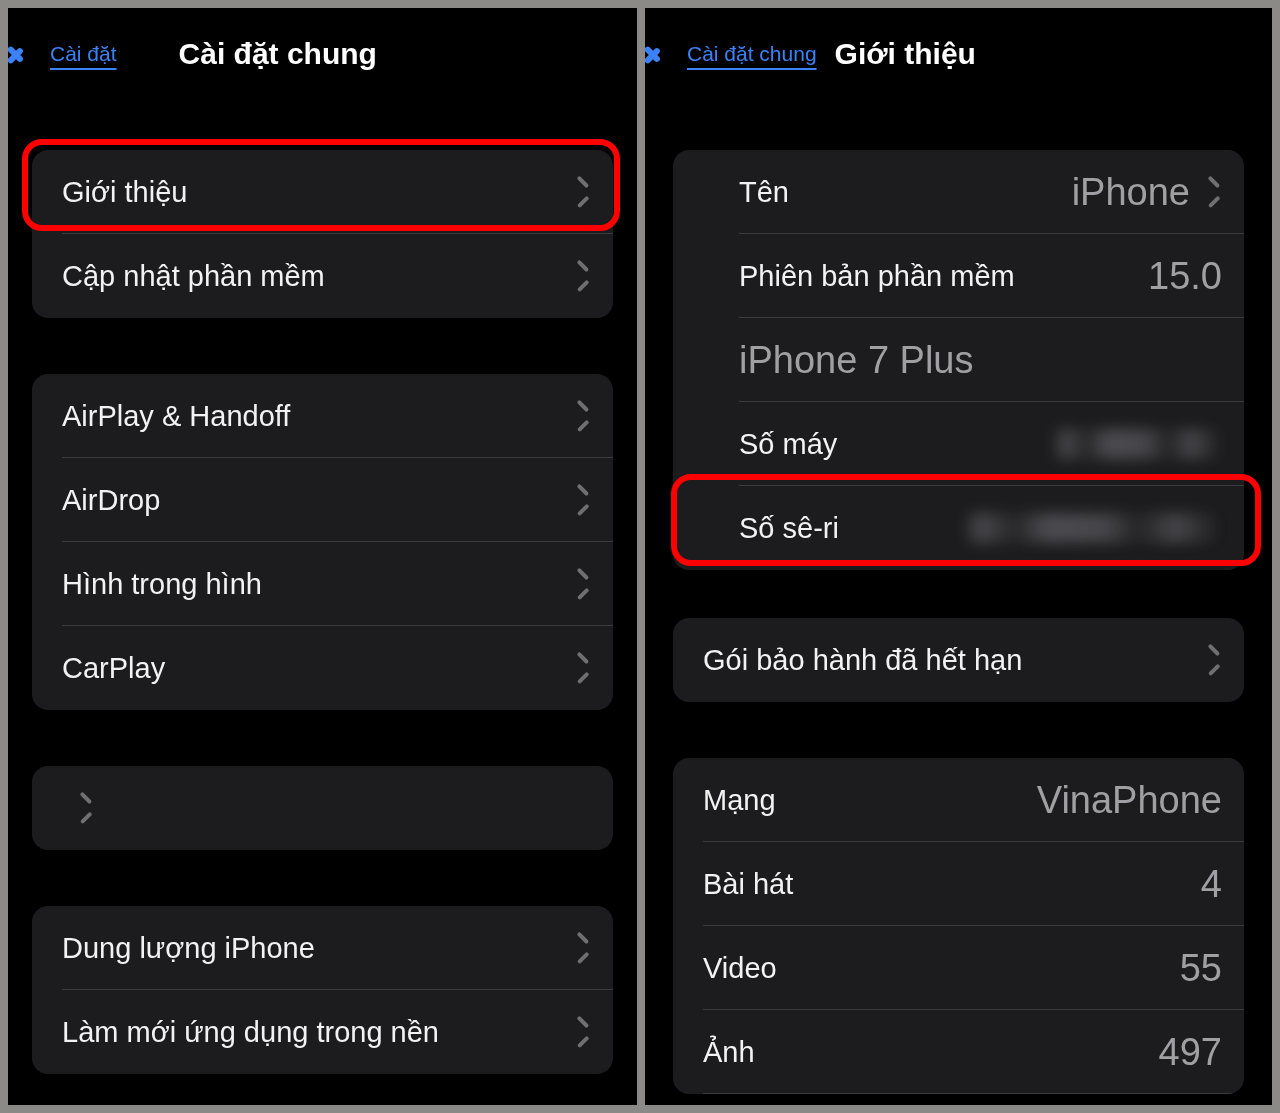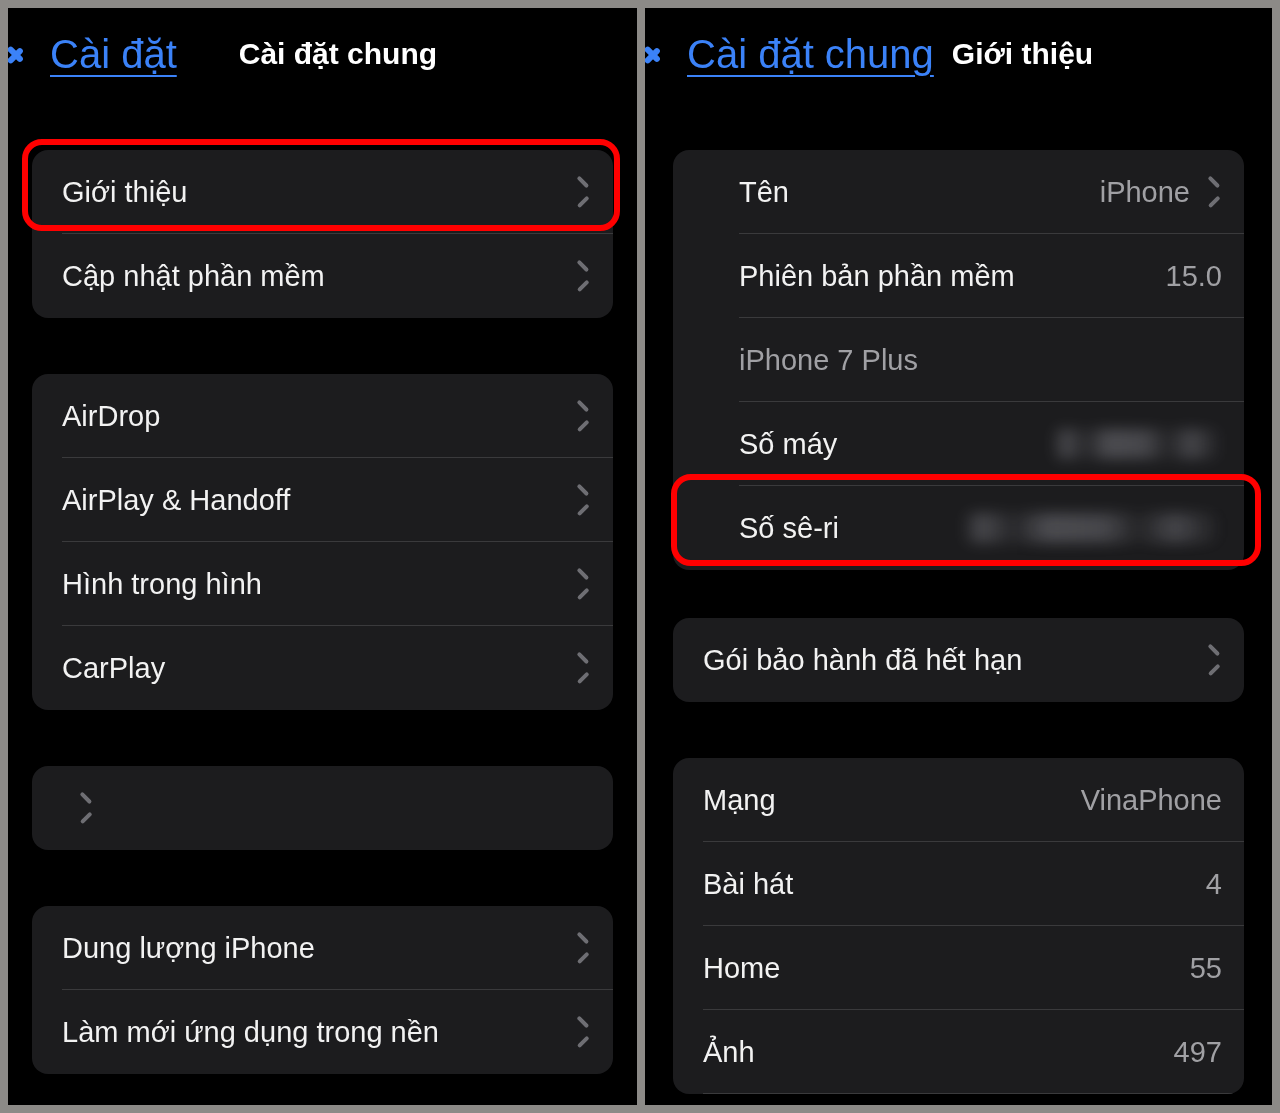--- a/index.html
+++ b/index.html
@@ -59,21 +59,21 @@
     width: 19px;
     height: 6px;
     background: #3b82f8;
     border-radius: 3px;
   }
   .chevron-back::before { top: 11px; transform: rotate(135deg); transform-origin: left center; }
   .chevron-back::after  { top: 23px; transform: rotate(-135deg); transform-origin: left center; }
 
   .back-label {
     color: #3b82f8;
-    font-size: 40px;
+    font-size: 21px;
     letter-spacing: 0px;
     text-decoration: underline;
     text-underline-offset: 7px;
     text-decoration-thickness: 2px;
     white-space: nowrap;
   }
   .nav-title {
     color: #ffffff;
     font-size: 30px;
     font-weight: bold;
@@ -112,21 +112,21 @@
   .row:last-child .sep { display: none; }
 
   .row-label {
     color: #f2f2f2;
     font-size: 29px;
     white-space: nowrap;
     flex: 1 1 auto;
   }
   .row-value {
     color: #a0a0a4;
-    font-size: 29px;
+    font-size: 38px;
     white-space: nowrap;
     margin-right: 0;
   }
   .row-value.redacted {
     display: inline-block;
     height: 30px;
     width: 170px;
     background: linear-gradient(90deg,
       rgba(140,140,148,.00) 0%,
       rgba(140,140,148,.42) 7%,
@@ -201,26 +201,26 @@
           <span class="row-label">Cập nhật phần mềm</span>
           <span class="chevron"></span>
 
         </div>
       </div>
 
       <div class="gap"></div>
 
       <div class="group">
         <div class="row">
+          <span class="row-label">AirPlay &amp; Handoff</span>
+          <span class="chevron"></span>
+          <span class="sep"></span>
+        </div>
+        <div class="row">
           <span class="row-label">AirDrop</span>
-          <span class="chevron"></span>
-          <span class="sep"></span>
-        </div>
-        <div class="row">
-          <span class="row-label">AirPlay &amp; Handoff</span>
           <span class="chevron"></span>
           <span class="sep"></span>
         </div>
         <div class="row">
           <span class="row-label">Hình trong hình</span>
           <span class="chevron"></span>
           <span class="sep"></span>
         </div>
         <div class="row">
           <span class="row-label">CarPlay</span>
@@ -313,21 +313,21 @@
           <span class="row-label">Mạng</span>
           <span class="row-value">VinaPhone</span>
           <span class="sep"></span>
         </div>
         <div class="row">
           <span class="row-label">Bài hát</span>
           <span class="row-value">4</span>
           <span class="sep"></span>
         </div>
         <div class="row">
-          <span class="row-label">Home</span>
+          <span class="row-label">Video</span>
           <span class="row-value">55</span>
           <span class="sep"></span>
         </div>
         <div class="row">
           <span class="row-label">Ảnh</span>
           <span class="row-value">497</span>
           <span class="sep" style="display:block;"></span>
         </div>
       </div>
 

